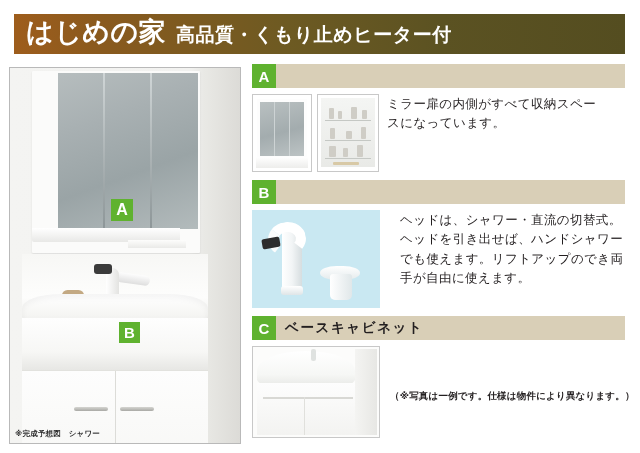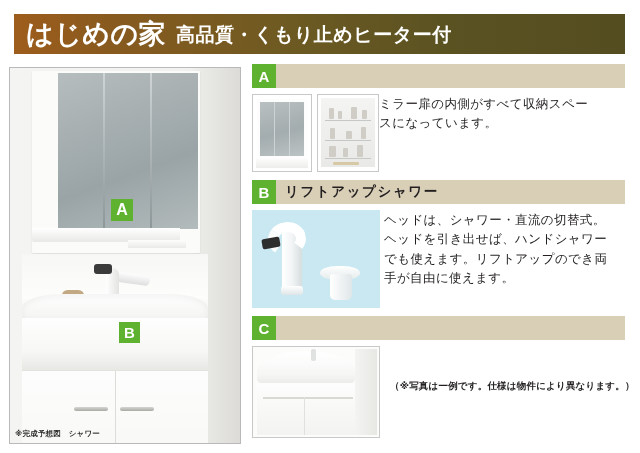--- a/index.html
+++ b/index.html
@@ -29,21 +29,21 @@
     box-sizing: border-box;
     padding-left: 12px;
   }
   .banner-title {
     color: #ffffff;
     font-size: 27px;
     font-weight: bold;
     letter-spacing: 0.5px;
     line-height: 1;
     white-space: nowrap;
-    font-family: Liberation Serif, serif;
+    font-family: Liberation Mono, monospace;
   }
   .banner-sub {
     color: #ffffff;
     font-size: 19px;
     font-weight: bold;
     margin-left: 10px;
     letter-spacing: 0.5px;
     line-height: 1;
     white-space: nowrap;
     font-family: "Liberation Serif", "DejaVu Serif", serif;
@@ -504,56 +504,56 @@
           <div class="ta-item" style="left:41px;top:12px;width:5px;height:9px"></div>
           <div class="ta-item" style="left:9px;top:30px;width:5px;height:11px"></div>
           <div class="ta-item" style="left:25px;top:33px;width:6px;height:8px"></div>
           <div class="ta-item" style="left:40px;top:29px;width:5px;height:12px"></div>
           <div class="ta-item" style="left:8px;top:48px;width:7px;height:11px"></div>
           <div class="ta-item" style="left:22px;top:50px;width:5px;height:9px"></div>
           <div class="ta-item" style="left:36px;top:47px;width:6px;height:12px"></div>
           <div class="ta-item" style="left:12px;top:64px;width:26px;height:3px;background:#d8c9a6"></div>
         </div>
       </div>
-      <div class="sec-text" style="margin-left:0;max-width:212px">ミラー扉の内側がすべて収納スペースになっています。</div>
+      <div class="sec-text" style="margin-left:8px;max-width:212px">ミラー扉の内側がすべて収納スペースになっています。</div>
     </div>
   </div>
 
   <div style="margin-top:8px">
     <div class="sec-head">
       <div class="sec-letter">B</div>
-      <div class="sec-title">リフトアップシャワー</div>
     </div>
     <div class="sec-body">
       <div class="thumb-b">
         <div class="b-pipe"></div>
         <div class="b-arc"></div>
         <div class="b-nozzle"></div>
         <div class="b-ring"></div>
         <div class="b-base"></div>
         <div class="b-base2"></div>
       </div>
-      <div class="sec-text" style="margin-left:4px;max-width:228px">ヘッドは、シャワー・直流の切替式。ヘッドを引き出せば、ハンドシャワーでも使えます。リフトアップのでき両手が自由に使えます。</div>
+      <div class="sec-text" style="margin-left:20px;max-width:228px">ヘッドは、シャワー・直流の切替式。ヘッドを引き出せば、ハンドシャワーでも使えます。リフトアップのでき両手が自由に使えます。</div>
     </div>
   </div>
 
   <div style="margin-top:8px">
     <div class="sec-head">
       <div class="sec-letter">C</div>
+      <div class="sec-title">ベースキャビネット</div>
     </div>
     <div class="sec-body">
       <div class="thumb-c">
         <div class="c-side"></div>
         <div class="c-bowl"></div>
         <div class="c-tap"></div>
         <div class="c-body">
           <div class="c-line" style="top:14px"></div>
 
         </div>
         <div class="c-split"></div>
       </div>
       <div style="margin-left:10px;max-width:228px">
-        <div class="note" style="margin-top:34px">（※写真は一例です。仕様は物件により異なります。）</div>
+        <div class="note" style="margin-top:44px">（※写真は一例です。仕様は物件により異なります。）</div>
       </div>
     </div>
   </div>
 
 </div>
 
 </body></html>

